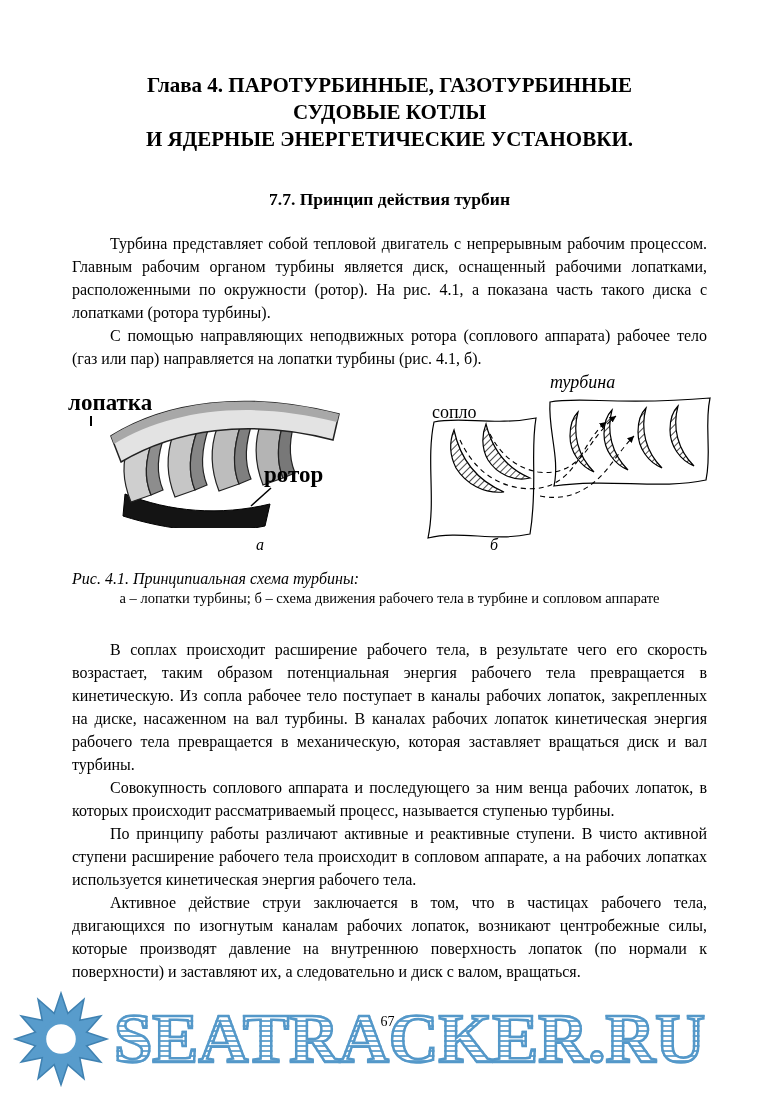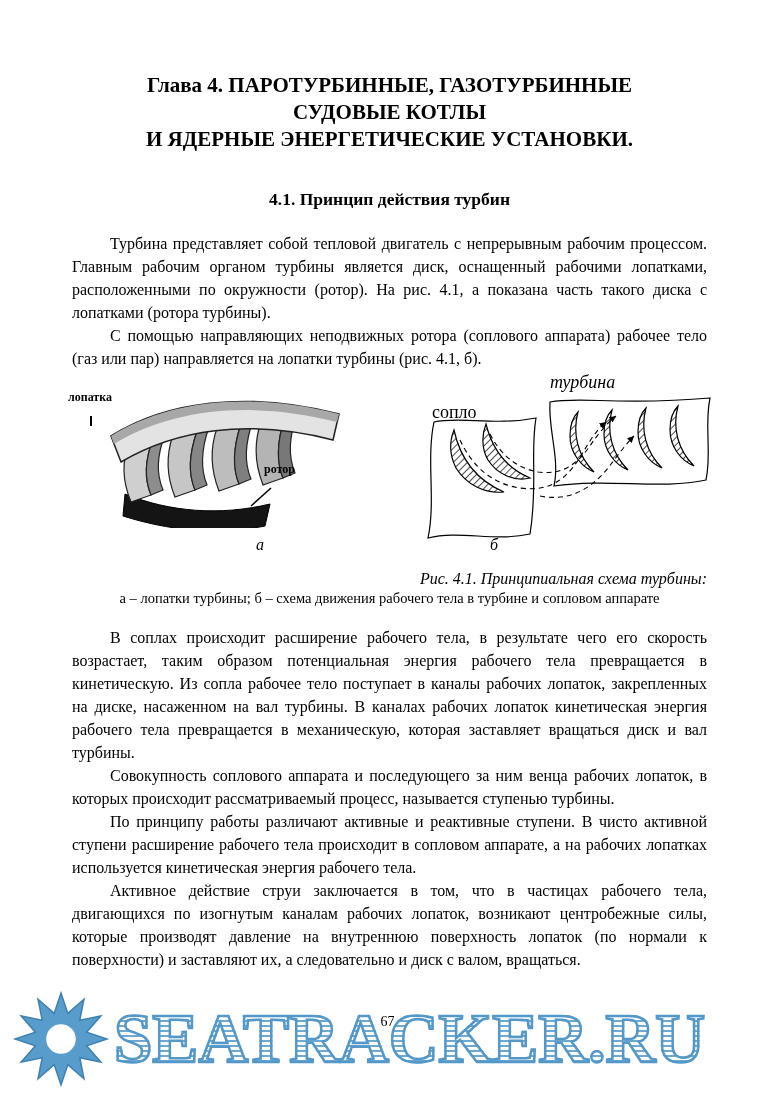--- a/index.html
+++ b/index.html
@@ -34,31 +34,31 @@
     font-size: 17.5px;
   }
   p.body-text {
     margin: 0;
     font-size: 16px;
     line-height: 23px;
     text-align: justify;
     text-indent: 38px;
   }
   p.first { margin-top: 22px; }
-  p.after-figure { margin-top: 18px; }
+  p.after-figure { margin-top: 30px; }
 
   
   .figure-block {
     position: relative;
     height: 188px;
     margin: 4px 0 0 0;
   }
   .fig-label {
     position: absolute;
-    font-size: 12px;
+    font-size: 23px;
     white-space: nowrap;
   }
   .fig-label.bold { font-weight: bold; }
   .label-blade  { left: -4px;  top: 16px; }
   .blade-tick   { position:absolute; left: 18px; top: 42px; width: 2px; height: 10px; background:#000; }
   .label-rotor  { left: 192px; top: 88px; }
   .label-nozzle { left: 360px; top: 28px; font-size: 18px; }
   .label-turbine{ left: 478px; top: -2px; font-size: 18px; font-style: italic; }
   .left-drawing  { position:absolute; left: 23px;  top: 4px; }
   .right-drawing { position:absolute; left: 348px; top: 22px; }
@@ -66,21 +66,21 @@
     position: absolute;
     top: 162px;
     font-size: 16px;
     font-style: italic;
   }
   .sub-a { left: 184px; }
   .sub-b { left: 418px; }
 
   .caption-title {
     margin-top: 6px;
-    text-align: right;
+    text-align: left;
     font-style: italic;
     font-size: 16px;
     line-height: 21px;
   }
   .caption-text {
     text-align: center;
     font-size: 14.5px;
     line-height: 19px;
   }
 
@@ -131,21 +131,21 @@
 
 <div class="page">
   <div class="content">
 
     <h1 class="chapter-title">
       <div>Глава 4. ПАРОТУРБИННЫЕ, ГАЗОТУРБИННЫЕ</div>
       <div>СУДОВЫЕ КОТЛЫ</div>
       <div>И ЯДЕРНЫЕ ЭНЕРГЕТИЧЕСКИЕ УСТАНОВКИ.</div>
     </h1>
 
-    <h2 class="section-title">4.1. Принцип действия турбин</h2>
+    <h2 class="section-title">7.7. Принцип действия турбин</h2>
 
     <p class="body-text first">Турбина представляет собой тепловой двигатель с непрерывным рабочим процессом. Главным рабочим органом турбины является диск, оснащенный рабочими лопатками, расположенными по окружности (ротор). На рис. 4.1, а показана часть такого диска с лопатками (ротора турбины).</p>
     <p class="body-text">С помощью направляющих неподвижных ротора (соплового аппарата) рабочее тело (газ или пар) направляется на лопатки турбины (рис. 4.1, б).</p>
 
     <div class="figure-block">
 
       <span class="fig-label bold label-blade">лопатка</span>
       <span class="blade-tick"></span>
 
       <svg class="left-drawing" width="250" height="150" viewBox="0 0 250 150">

